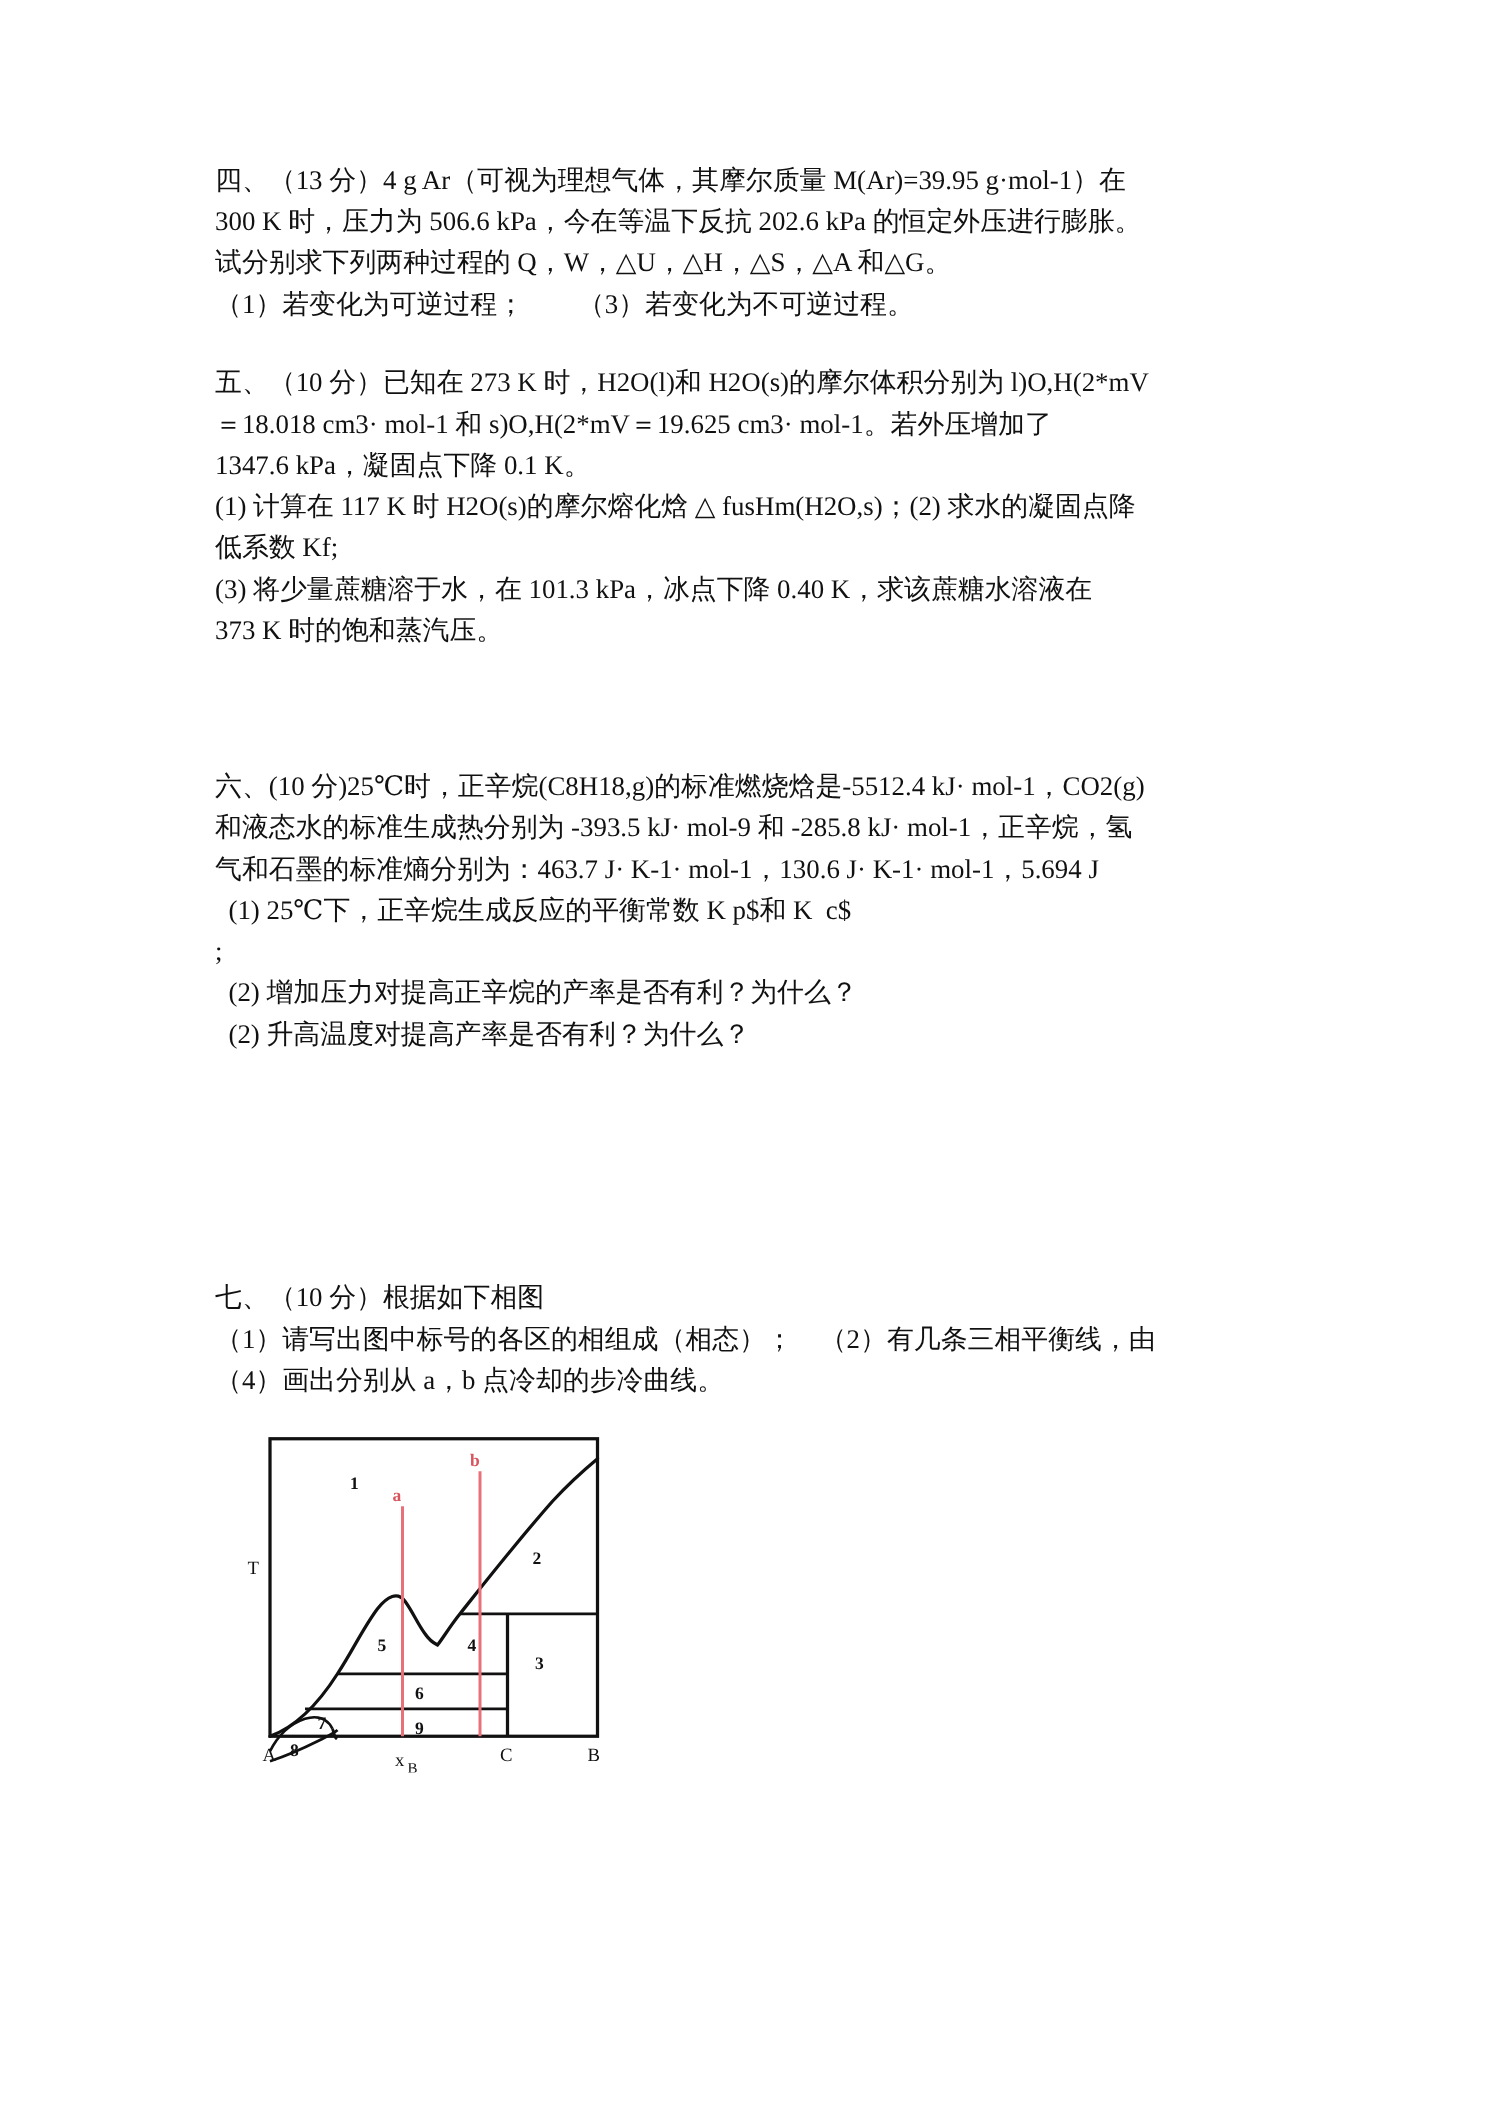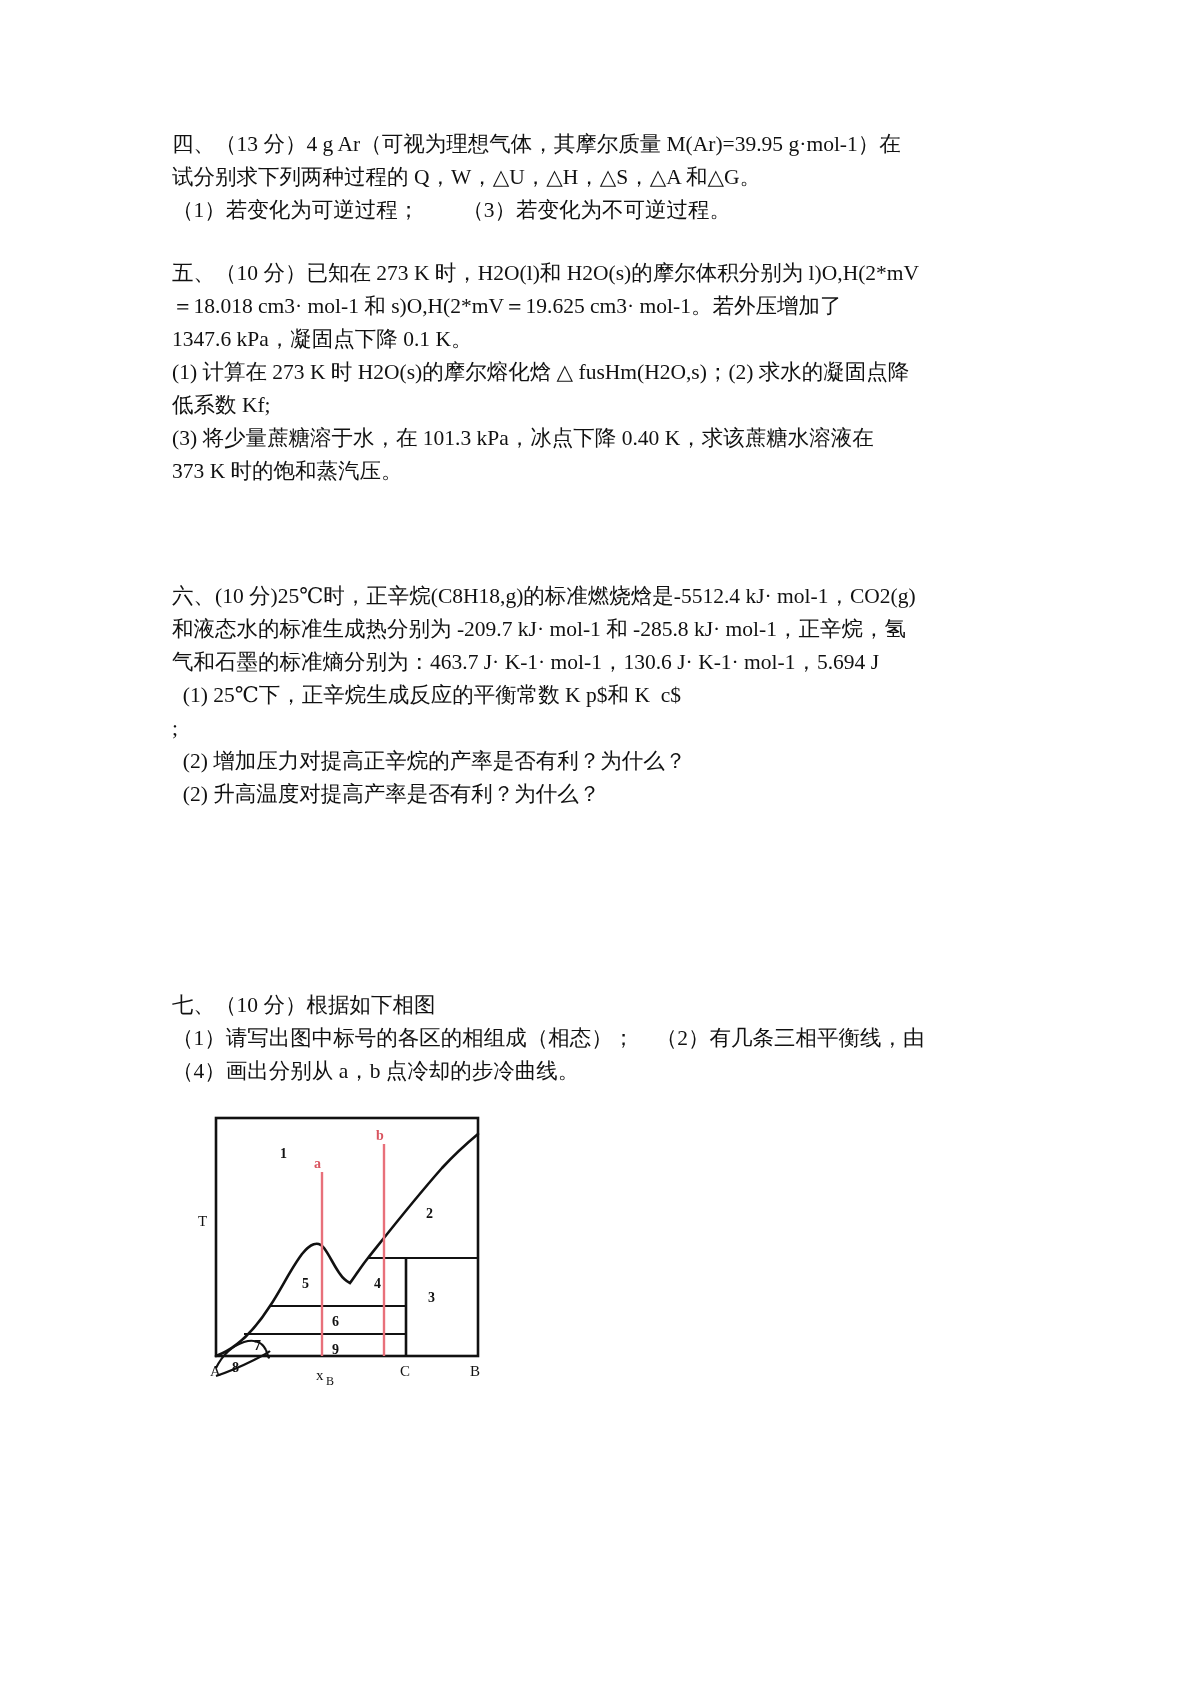--- a/index.html
+++ b/index.html
@@ -56,41 +56,42 @@
 </style>
 </head>
 <body>
 
 <div class="page">
 
   <div class="content">
 
     <div class="qblock">
       <div class="qline">四、（13 分）4 g Ar（可视为理想气体，其摩尔质量 M(Ar)=39.95 g·mol-1）在</div>
+      <div class="qline">300 K 时，压力为 506.6 kPa，今在等温下反抗 202.6 kPa 的恒定外压进行膨胀。</div>
       <div class="qline">试分别求下列两种过程的 Q，W，△U，△H，△S，△A 和△G。</div>
       <div class="qline">（1）若变化为可逆过程；　　（3）若变化为不可逆过程。</div>
     </div>
 
     <div class="gap-sm"></div>
 
     <div class="qblock">
       <div class="qline">五、（10 分）已知在 273 K 时，H2O(l)和 H2O(s)的摩尔体积分别为 l)O,H(2*mV</div>
       <div class="qline">＝18.018 cm3· mol-1 和 s)O,H(2*mV＝19.625 cm3· mol-1。若外压增加了</div>
       <div class="qline">1347.6 kPa，凝固点下降 0.1 K。</div>
-      <div class="qline">(1) 计算在 273 K 时 H2O(s)的摩尔熔化焓 △ fusHm(H2O,s)；(2) 求水的凝固点降</div>
+      <div class="qline">(1) 计算在 117 K 时 H2O(s)的摩尔熔化焓 △ fusHm(H2O,s)；(2) 求水的凝固点降</div>
       <div class="qline">低系数 Kf;</div>
       <div class="qline">(3) 将少量蔗糖溶于水，在 101.3 kPa，冰点下降 0.40 K，求该蔗糖水溶液在</div>
       <div class="qline">373 K 时的饱和蒸汽压。</div>
     </div>
 
     <div class="gap-lg"></div>
 
     <div class="qblock">
       <div class="qline">六、(10 分)25℃时，正辛烷(C8H18,g)的标准燃烧焓是-5512.4 kJ· mol-1，CO2(g)</div>
-      <div class="qline">和液态水的标准生成热分别为 -209.7 kJ· mol-1 和 -285.8 kJ· mol-1，正辛烷，氢</div>
+      <div class="qline">和液态水的标准生成热分别为 -393.5 kJ· mol-9 和 -285.8 kJ· mol-1，正辛烷，氢</div>
       <div class="qline">气和石墨的标准熵分别为：463.7 J· K-1· mol-1，130.6 J· K-1· mol-1，5.694 J</div>
       <div class="qline">  (1) 25℃下，正辛烷生成反应的平衡常数 K p$和 K  c$</div>
       <div class="qline">;</div>
       <div class="qline">  (2) 增加压力对提高正辛烷的产率是否有利？为什么？</div>
       <div class="qline">  (2) 升高温度对提高产率是否有利？为什么？</div>
     </div>
 
     <div class="gap-xl"></div>
     <div class="gap-md"></div>
 

